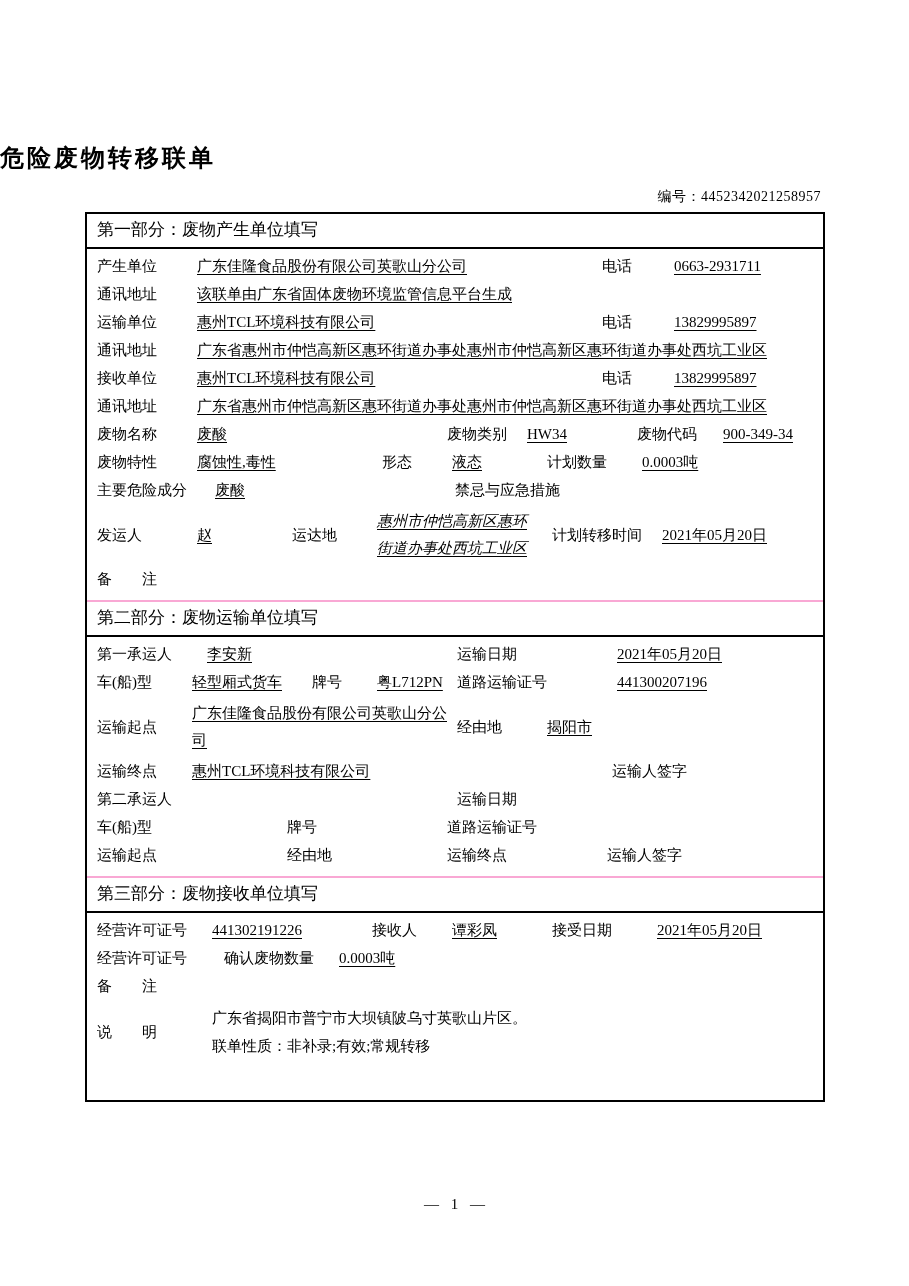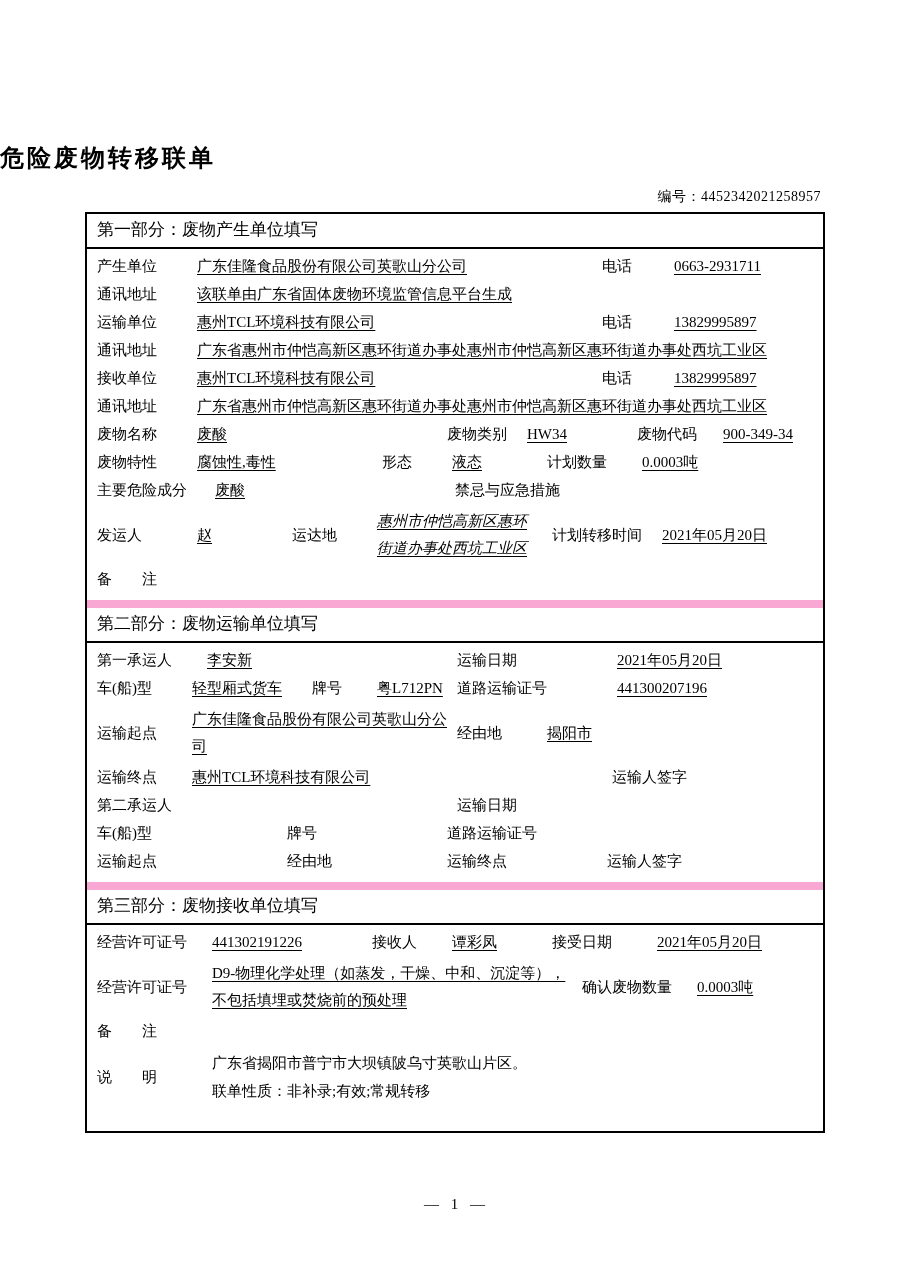--- a/index.html
+++ b/index.html
@@ -17,35 +17,35 @@
   .doc-no {
     position:absolute; top:188px; right:88px; font-size:14px; letter-spacing:0.5px;
   }
   .form {
     position:absolute; top:212px; left:85px; width:740px;
     border:2px solid #000; background:#fff;
   }
   .sec-header {
     font-size:17px; padding:4px 10px 6px; border-bottom:2px solid #000;
   }
-  .sec-header.mid { border-top:8px solid #f9a8d4; }
+  .sec-header.mid { border-top:2px solid #f9a8d4; }
   .sec-body { padding:4px 0 6px; }
   .row {
     display:flex; align-items:flex-start;
     padding:3px 10px 4px; font-size:15px; line-height:21px;
   }
   .lbl { flex:0 0 auto; }
   .val { flex:0 0 auto; }
   .val.grow { flex:1 1 auto; }
   .u { text-decoration:underline; text-underline-offset:3px; }
   .wrap { display:block; }
   .vcenter { align-self:center; }
   .notes-row { align-items:center; }
   .note-line { line-height:28px; }
-  .pad-bottom { padding-bottom:22px; }
+  .pad-bottom { padding-bottom:36px; }
   .footer {
     position:absolute; top:1196px; left:0; width:100%;
     text-align:center; font-size:15px; word-spacing:8px;
   }
 </style>
 </head>
 <body>
 
 <div class="page">
 
@@ -198,21 +198,20 @@
         <span class="lbl" style="width:115px">经营许可证号</span>
         <span class="val u" style="width:160px">441302191226</span>
         <span class="lbl" style="width:80px">接收人</span>
         <span class="val u" style="width:100px">谭彩凤</span>
         <span class="lbl" style="width:105px">接受日期</span>
         <span class="val u grow">2021年05月20日</span>
       </div>
 
       <div class="row">
         <span class="lbl vcenter" style="width:115px">经营许可证号</span>
-        <span class="val u wrap" style="width:358px; line-height:27px;">D9-物理化学处理（如蒸发，干燥、中和、沉淀等），不包括填埋或焚烧前的预处理</span>
         <span class="lbl vcenter" style="width:115px; margin-left:12px;">确认废物数量</span>
         <span class="val u grow vcenter">0.0003吨</span>
       </div>
 
       <div class="row">
         <span class="lbl" style="width:120px">备　　注</span>
         <span class="val grow"></span>
       </div>
 
       <div class="row notes-row">

